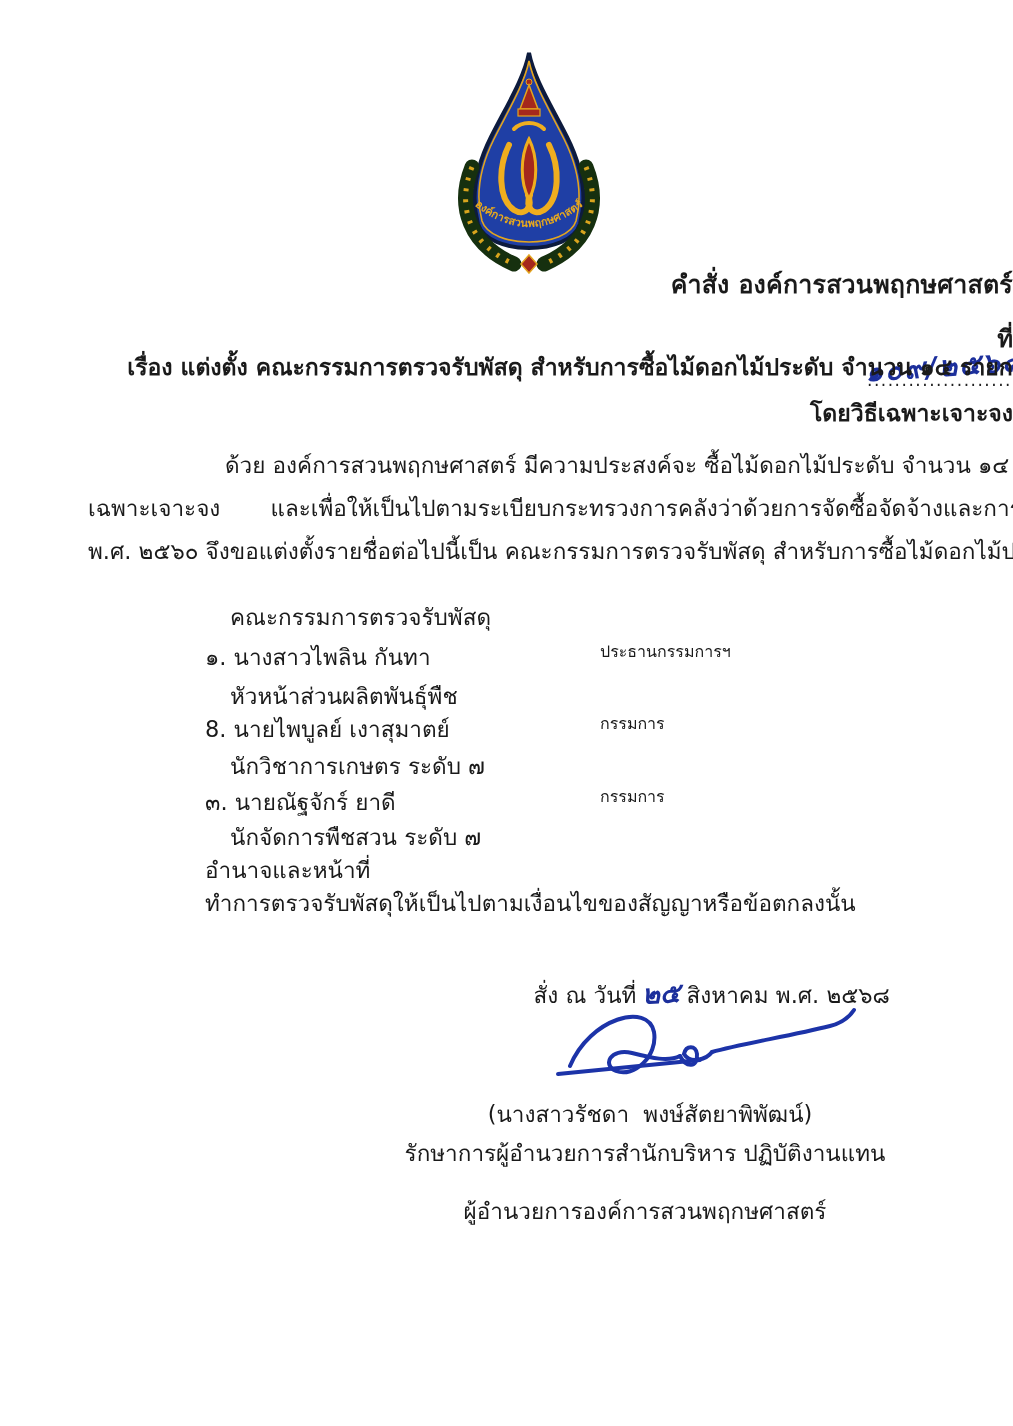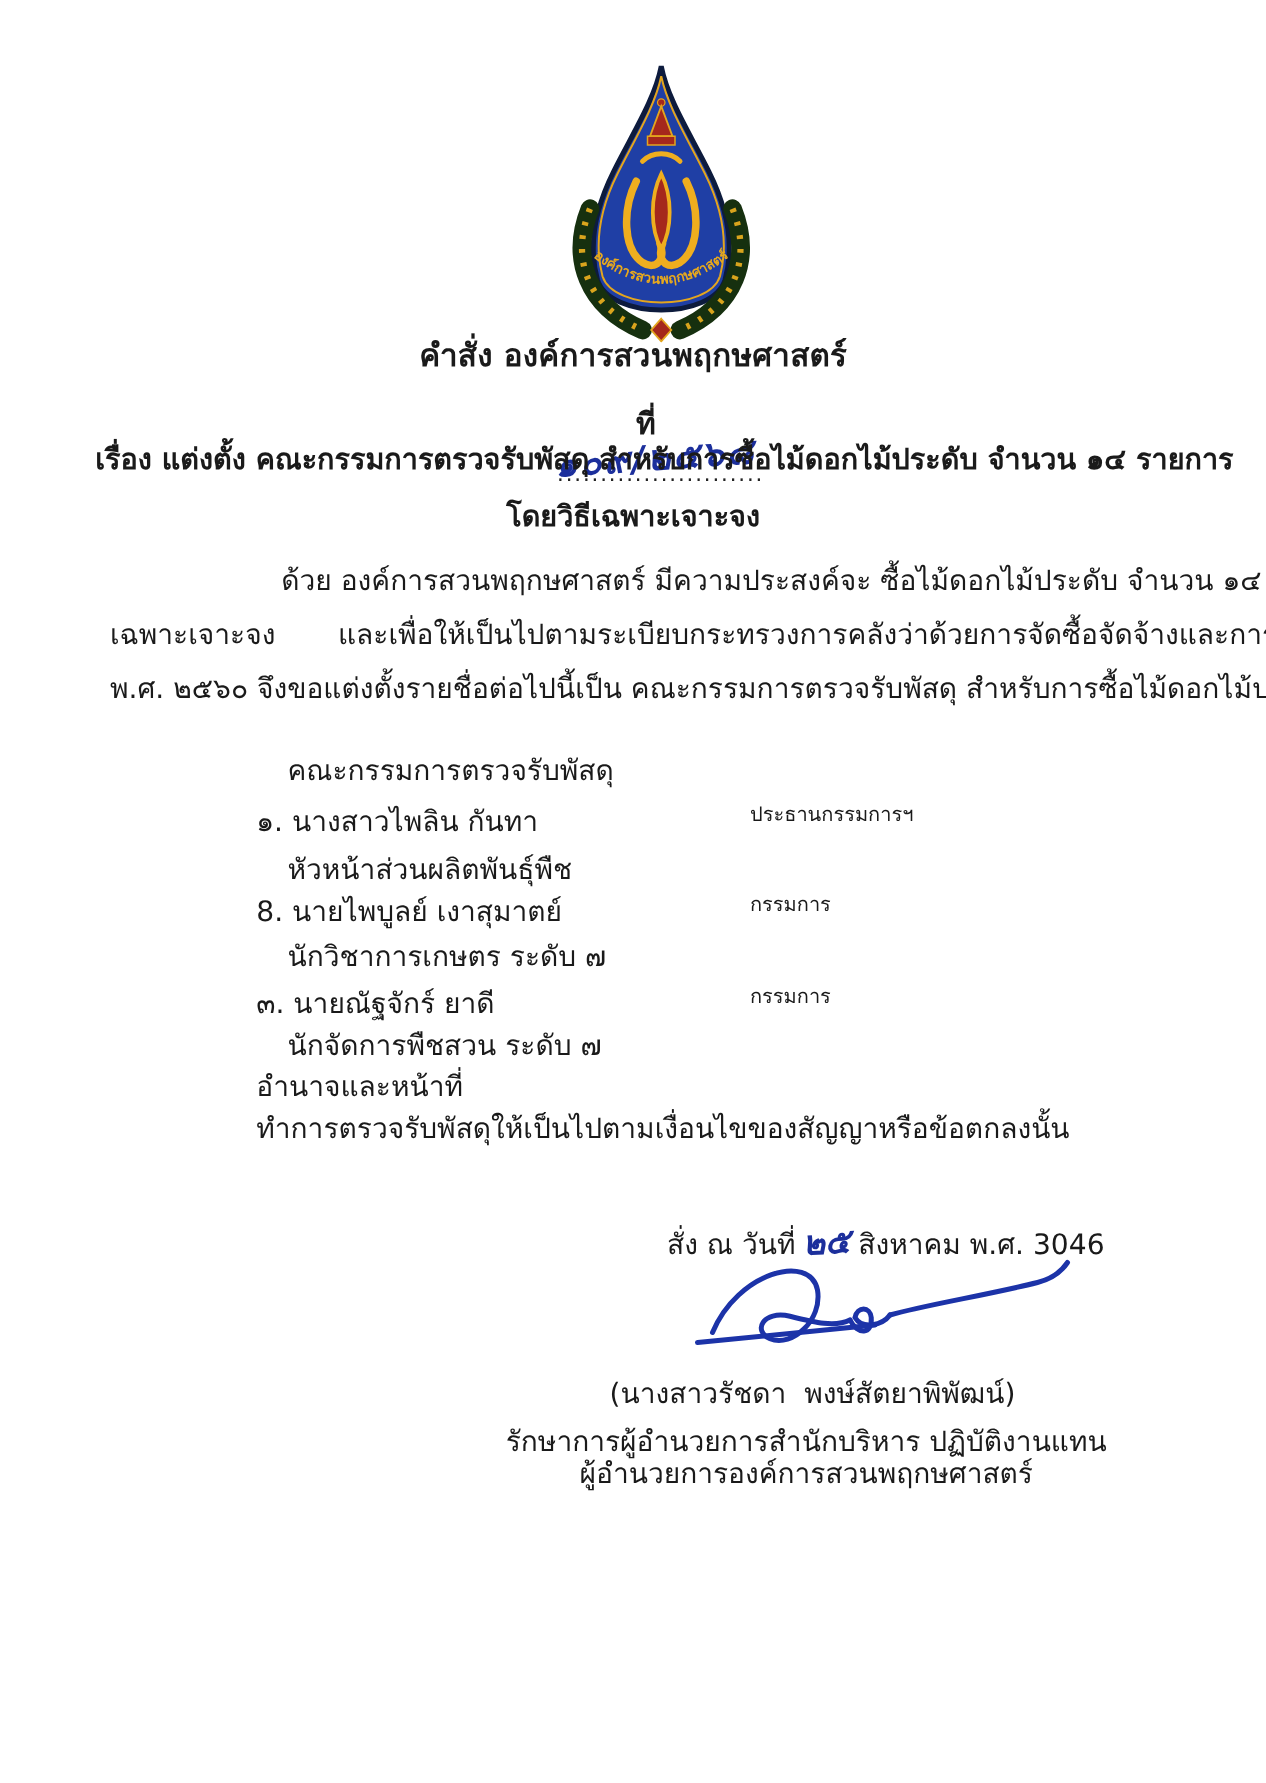--- a/index.html
+++ b/index.html
@@ -2,21 +2,21 @@
 <html><head>
 <meta charset="utf-8">
 <style>
   html,body{margin:0;padding:0;}
   body{background:#e8e8e8;font-family:"DejaVu Sans","Liberation Sans",sans-serif;}
   .page{
     position:relative;width:1013px;height:1426px;margin:0 auto;
     background:#ffffff;color:#1a1a1a;overflow:hidden;
   }
   .abs{position:absolute;white-space:pre;}
-  .centered{left:0;width:1013px;text-align:center;}
+  .centered{left:0;width:1013px;text-align:right;}
   .doc-title{font-size:25px;font-weight:bold;letter-spacing:.2px;}
   .subject{font-size:23px;font-weight:bold;}
   .body-line{font-size:22.5px;line-height:1.35;}
   .role{position:absolute;left:600px;top:0;font-size:16px;white-space:pre;}
   .row{position:absolute;left:0;width:1013px;height:34px;}
   .name-cell{position:absolute;left:205px;top:0;font-size:22.5px;white-space:pre;}
   .hand{color:#1c2f9c;font-style:italic;font-weight:bold;}
   .num-wrap{position:relative;display:inline-block;width:150px;height:34px;vertical-align:bottom;}
   .num-dots{position:absolute;left:4px;bottom:2px;font-size:17px;letter-spacing:1.5px;color:#222;}
   .num-hand{position:absolute;left:2px;top:-14px;font-size:28px;transform:rotate(-4deg);letter-spacing:2px;}
@@ -94,31 +94,31 @@
   <div class="row" style="top:784px;">
     <span class="name-cell">๓. นายณัฐจักร์ ยาดี</span>
     <span class="role">กรรมการ</span>
   </div>
   <div class="abs body-line" style="left:230px;top:822px;">นักจัดการพืชสวน ระดับ ๗</div>
 
   <div class="abs body-line" style="left:205px;top:855px;">อำนาจและหน้าที่</div>
   <div class="abs body-line" style="left:205px;top:888px;">ทำการตรวจรับพัสดุให้เป็นไปตามเงื่อนไขของสัญญาหรือข้อตกลงนั้น</div>
 
   <div class="abs closing-line" style="left:505px;top:946px;">
-    <span>สั่ง ณ วันที่</span><span class="hand date-hand">๒๕</span><span>สิงหาคม พ.ศ. 3046</span>
+    <span>สั่ง ณ วันที่</span><span class="hand date-hand">๒๕</span><span>สิงหาคม พ.ศ. ๒๕๖๘</span>
   </div>
 
   <div class="sig-block">
     <svg width="330" height="100" viewBox="0 0 330 100">
       <g fill="none" stroke="#1c33a8" stroke-width="4" stroke-linecap="round">
         <path d="M30,64 C50,16 108,0 114,30 C118,54 94,76 76,69 C62,63 70,46 92,51 C112,56 128,60 140,54"></path>
         <path d="M140,54 C146,66 158,66 157,52 C156,43 146,43 144,52 C150,62 166,58 172,50"></path>
         <path d="M172,50 C200,42 250,34 290,24 C302,21 310,14 314,8"></path>
         <path d="M18,72 L160,58"></path>
       </g>
     </svg>
   </div>
 
   <div class="abs closing-line" style="left:440px;top:1096px;width:420px;text-align:center;">(นางสาวรัชดา  พงษ์สัตยาพิพัฒน์)</div>
   <div class="abs closing-line" style="left:360px;top:1135px;width:570px;text-align:center;">รักษาการผู้อำนวยการสำนักบริหาร ปฏิบัติงานแทน</div>
-  <div class="abs closing-line" style="left:360px;top:1160px;width:570px;text-align:center;">ผู้อำนวยการองค์การสวนพฤกษศาสตร์</div>
+  <div class="abs closing-line" style="left:360px;top:1193px;width:570px;text-align:center;">ผู้อำนวยการองค์การสวนพฤกษศาสตร์</div>
 
 </div>
 
 </body></html>

